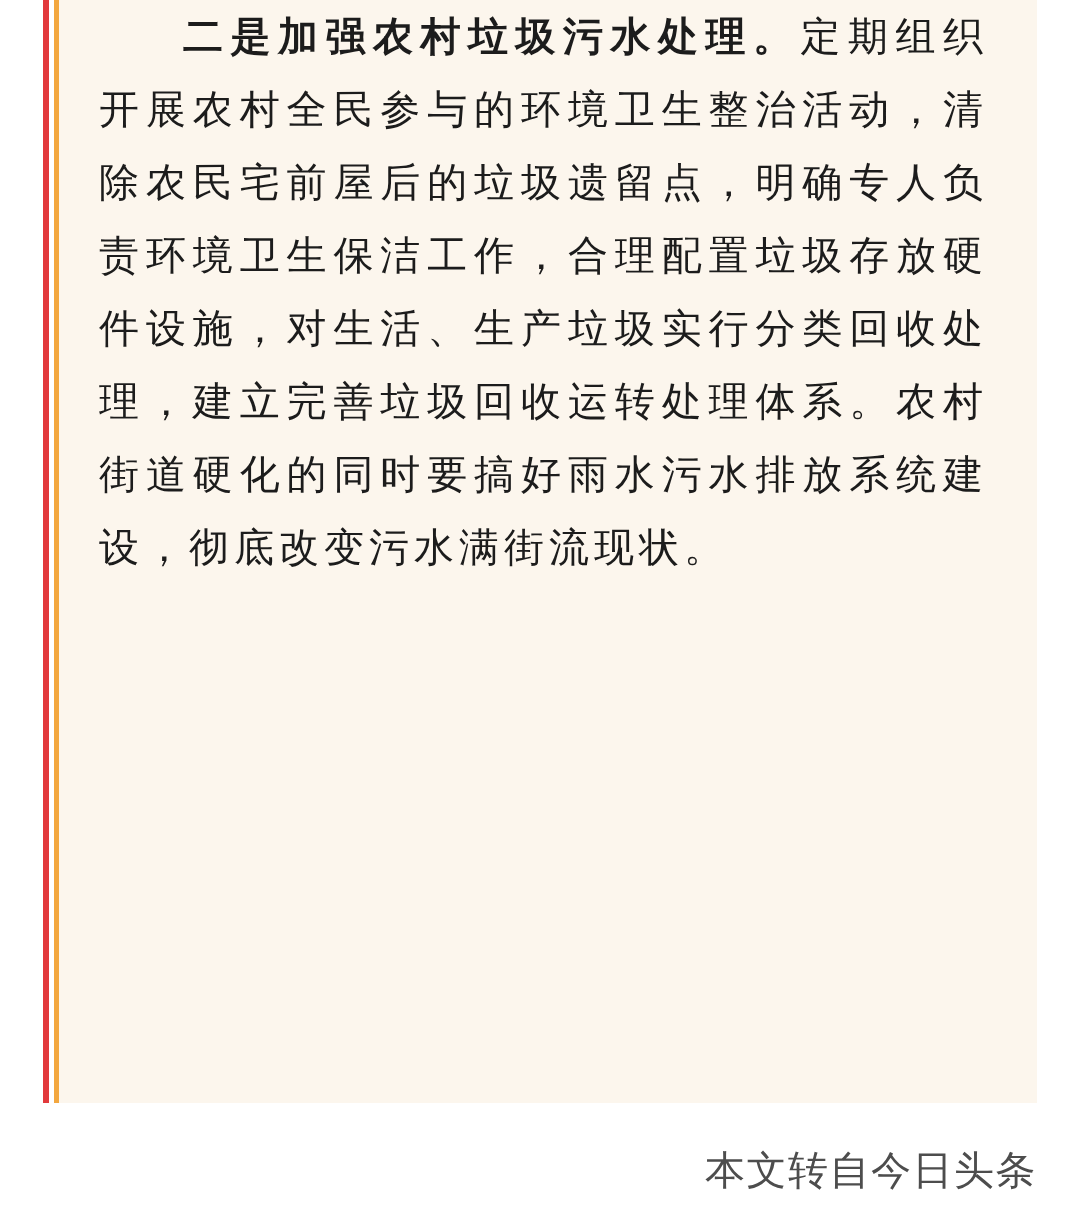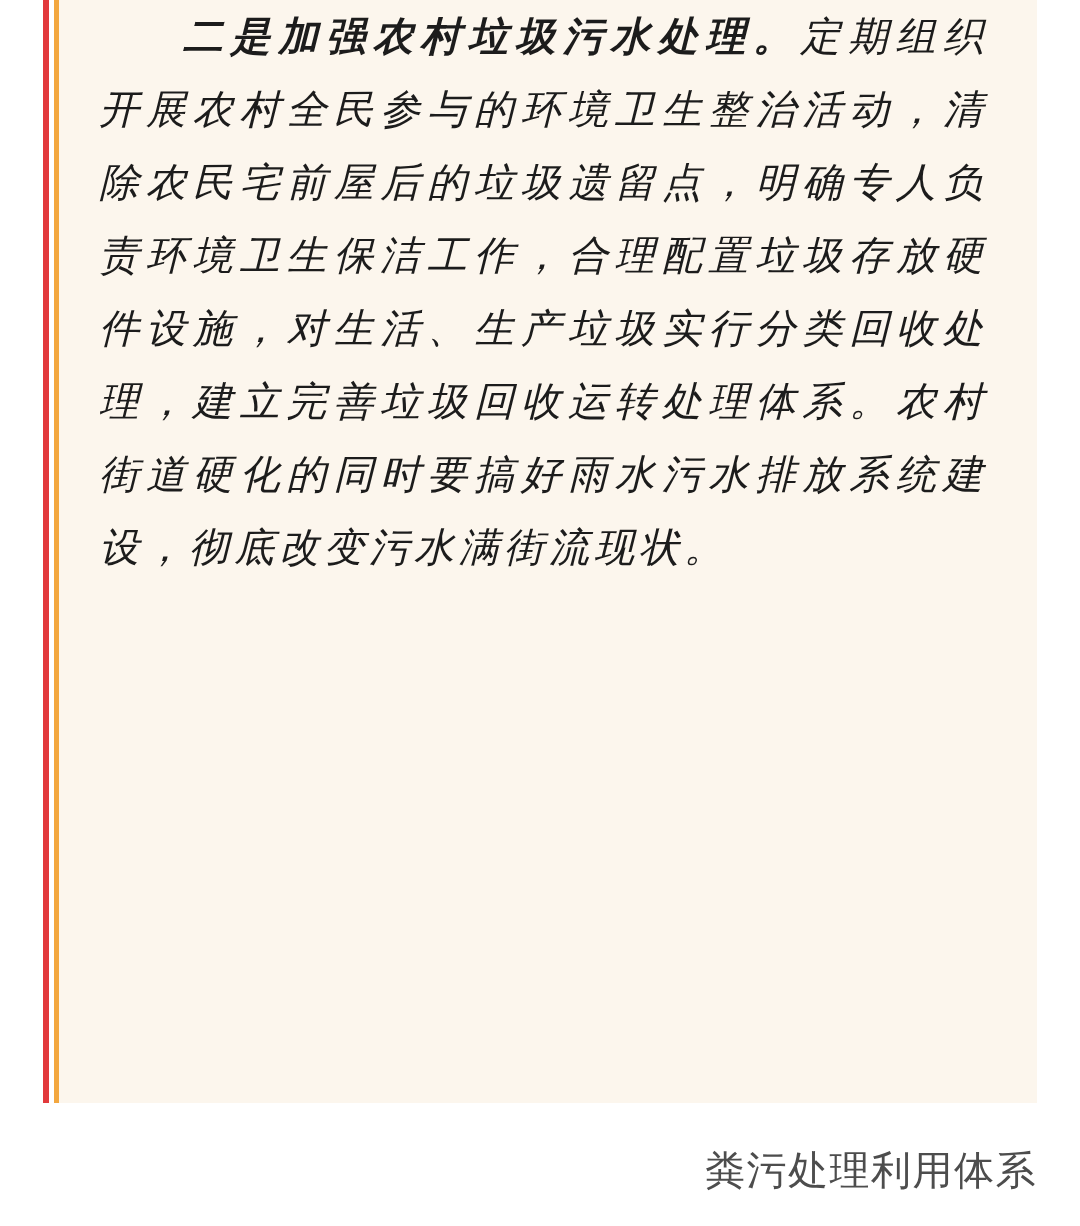--- a/index.html
+++ b/index.html
@@ -30,21 +30,20 @@
   }
   .bar-orange {
     width: 5px;
     background: #F3A73F;
   }
   .panel {
     flex: 1 1 auto;
     box-sizing: border-box;
     background: #FCF6ED;
     padding: 0 49px 8px 40px;
-    font-style: italic;
   }
   .para {
     margin: 0;
     color: #1C1C1C;
     font-size: 40px;
     line-height: 73px;
     letter-spacing: 5px;
     text-align: justify;
     text-justify: inter-character;
     text-indent: 84px;
@@ -66,15 +65,15 @@
 <div class="content">
   <div class="quote">
     <div class="bar bar-red"></div>
     <div class="bar bar-gap"></div>
     <div class="bar bar-orange"></div>
     <div class="panel" id="paragraph-container">
         <p class="para"><span class="run-bold">二是加强农村垃圾污水处理。</span><span class="run">定期组织开展农村全民参与的环境卫生整治活动，清除农民宅前屋后的垃圾遗留点，明确专人负责环境卫生保洁工作，合理配置垃圾存放硬件设施，对生活、生产垃圾实行分类回收处理，建立完善垃圾回收运转处理体系。农村街道硬化的同时要搞好雨水污水排放系统建设，彻底改变污水满街流现状。</span></p>
       </div>
   </div>
   <div class="footer-line">
-    <span>粪污处理利用体系</span>
+    <span>本文转自今日头条</span>
   </div>
 </div>
 
 </body></html>

